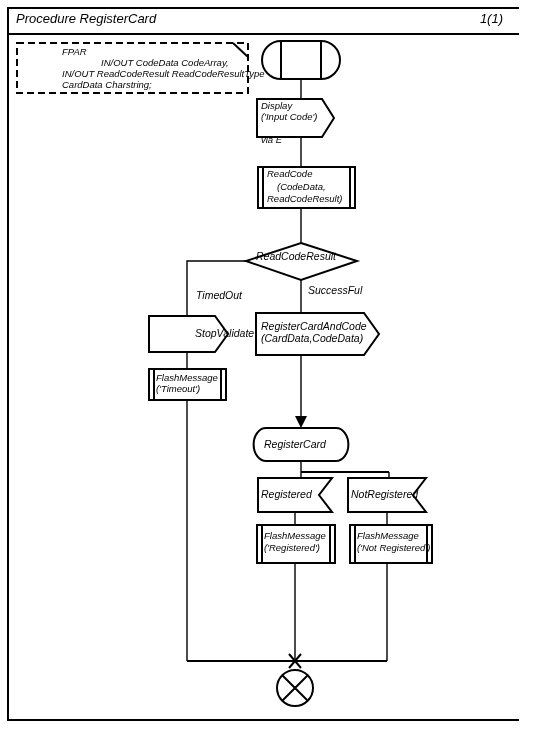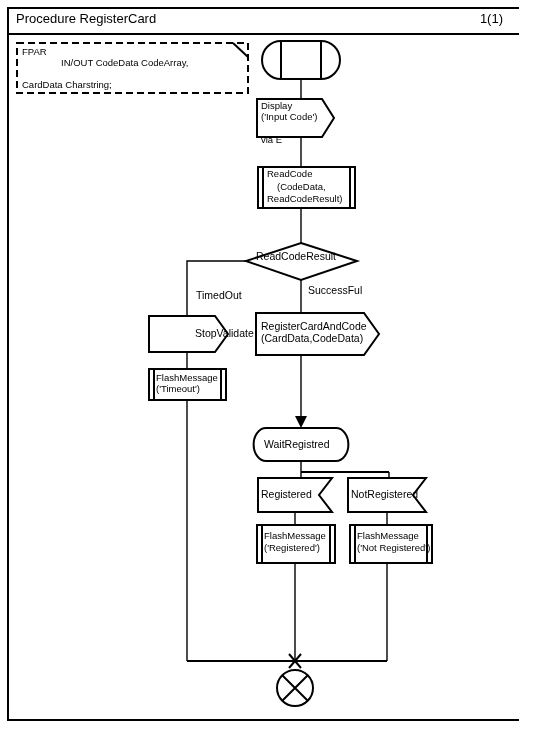--- a/index.html
+++ b/index.html
@@ -9,20 +9,21 @@
   }
   body {
     font-family: "Liberation Sans", sans-serif;
   }
   #page {
     position: relative;
     width: 519px;
     height: 735px;
     background: #ffffff;
     overflow: hidden;
+    font-style: italic;
   }
   #diagram-frame {
     position: absolute;
     left: 7px;
     top: 7px;
     width: 539px;
     height: 714px;
     border: 2px solid #000;
     box-sizing: border-box;
   }
@@ -98,20 +99,21 @@
   }
   .lbl-branch {
     font-size: 10.5px;
   }
   .text-block {
     position: absolute;
     font-size: 9.5px;
     line-height: 11px;
     color: #000;
     white-space: pre;
+    margin-left: 40px;
   }
 </style>
 </head>
 <body>
 
 <div id="page">
 
   <div id="diagram-frame"></div>
   <div id="title-rule"></div>
 
@@ -188,20 +190,21 @@
 
     <path class="connector-bold" d="M 289 654 L 301 668 M 301 654 L 289 668"></path>
 
     <circle class="shape-stroke" cx="295" cy="688" r="18"></circle>
     <path class="connector-bold" d="M 282 675 L 308 701 M 308 675 L 282 701"></path>
 
   </svg>
 
   <div class="text-block" style="left:22px; top:46px;">FPAR</div>
   <div class="text-block" style="left:22px; top:57px;padding-left:39px;">IN/OUT CodeData CodeArray,</div>
+  <div class="text-block" style="left:22px; top:68px;">IN/OUT ReadCodeResult ReadCodeResultType</div>
   <div class="text-block" style="left:22px; top:79px;">CardData Charstring;</div>
 
   <div class="lbl" style="left:261px; top:101px;">Display</div>
   <div class="lbl" style="left:261px; top:112px;">('Input Code')</div>
   <div class="lbl" style="left:261px; top:135px;">via E</div>
 
   <div class="lbl" style="left:267px; top:169px;">ReadCode</div>
   <div class="lbl" style="left:267px; top:182px;padding-left:10px;">(CodeData,</div>
   <div class="lbl" style="left:267px; top:194px;">ReadCodeResult)</div>
 
@@ -211,21 +214,21 @@
   <div class="lbl lbl-branch" style="left:308px; top:285px;">SuccessFul</div>
 
   <div class="lbl lbl-11" style="left:155px; top:328px;margin-left:40px;">StopValidate</div>
 
   <div class="lbl" style="left:156px; top:373px;">FlashMessage</div>
   <div class="lbl" style="left:156px; top:384px;">('Timeout')</div>
 
   <div class="lbl lbl-11" style="left:261px; top:321px;">RegisterCardAndCode</div>
   <div class="lbl lbl-11" style="left:261px; top:333px;">(CardData,CodeData)</div>
 
-  <div class="lbl lbl-11" style="left:264px; top:439px;">WaitRegistred</div>
+  <div class="lbl lbl-11" style="left:264px; top:439px;">RegisterCard</div>
 
   <div class="lbl lbl-11" style="left:261px; top:489px;">Registered</div>
   <div class="lbl lbl-11" style="left:351px; top:489px;">NotRegistered</div>
 
   <div class="lbl" style="left:264px; top:531px;">FlashMessage</div>
   <div class="lbl" style="left:264px; top:543px;">('Registered')</div>
 
   <div class="lbl" style="left:357px; top:531px;">FlashMessage</div>
   <div class="lbl" style="left:357px; top:543px;">('Not Registered')</div>
 

